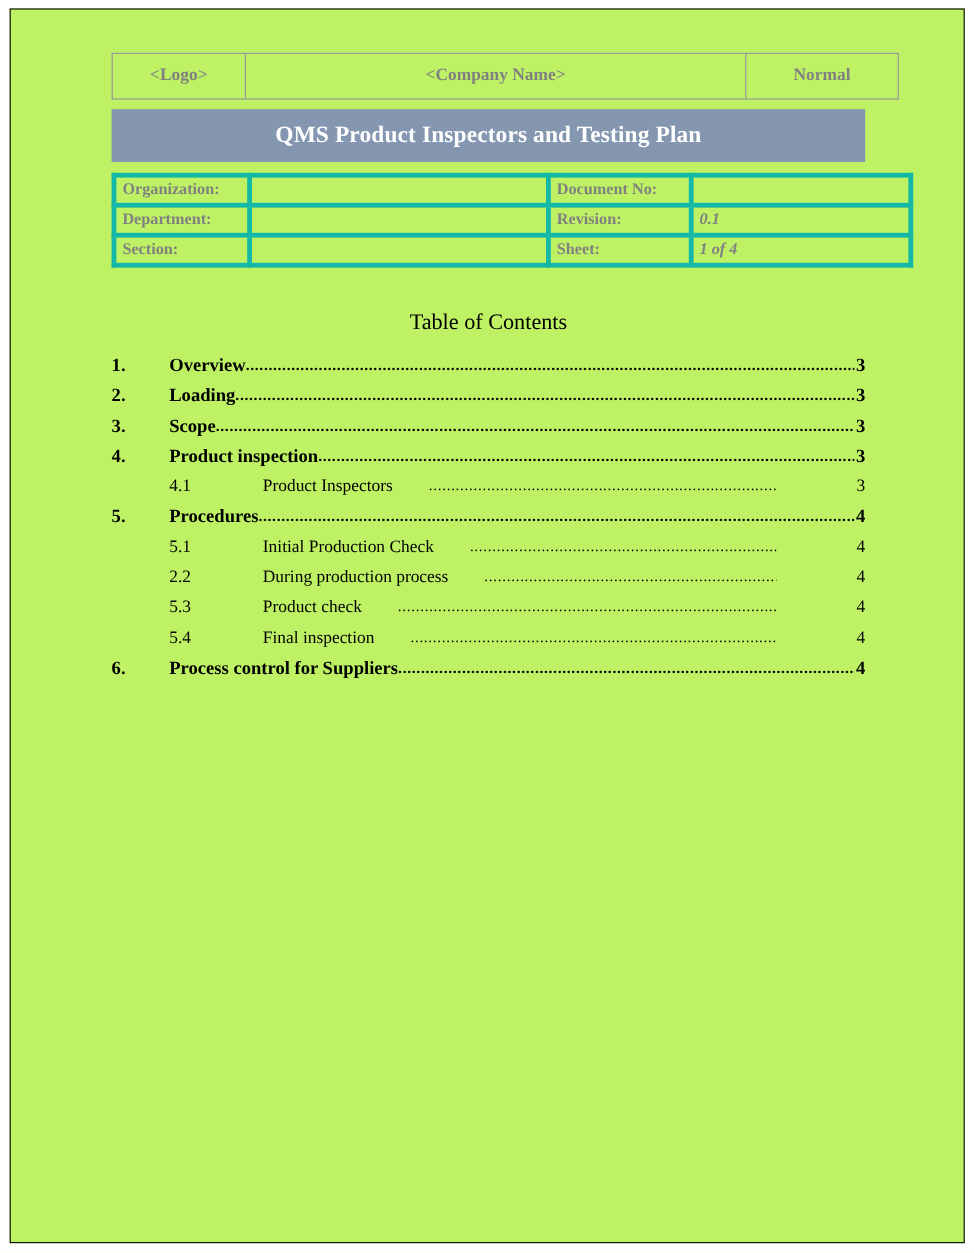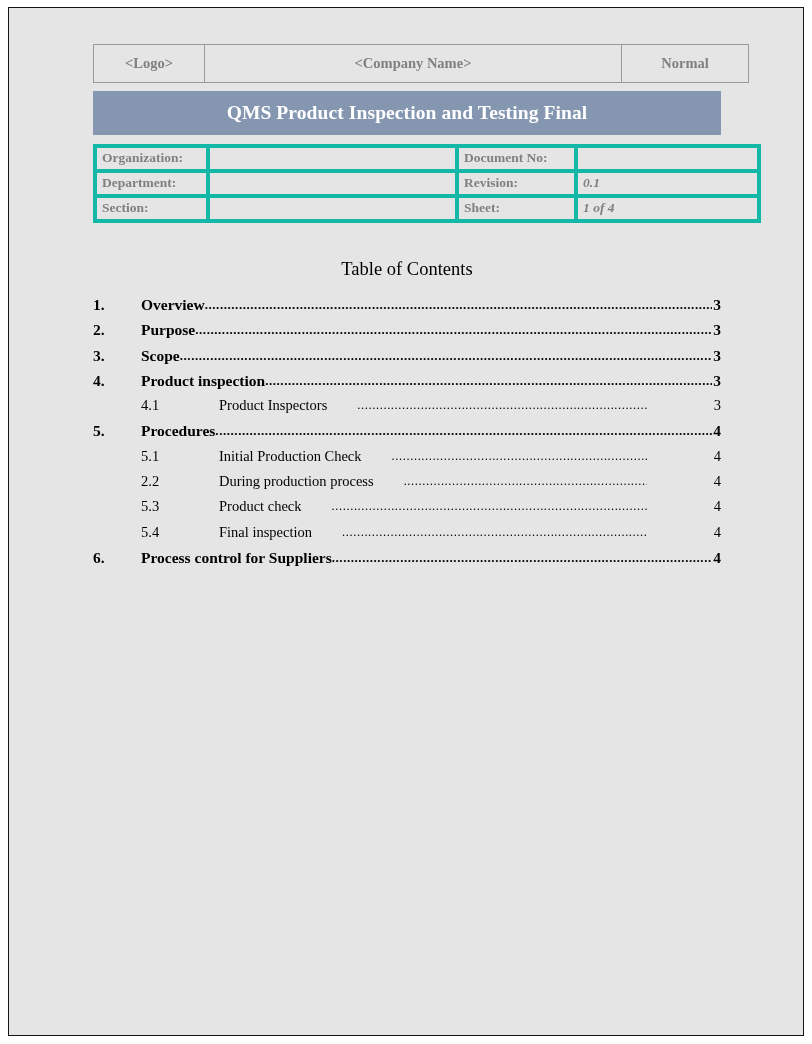--- a/index.html
+++ b/index.html
@@ -15,21 +15,21 @@
     overflow: hidden;
   }
 
   
   #page-sheet {
     position: absolute;
     left: 8px;
     top: 7px;
     width: 796px;
     height: 1029px;
-    background: #e5e5e5;
+    background: #bef264;
     border: 1px solid #141414;
     box-sizing: border-box;
   }
 
   #page-body {
     position: absolute;
     left: 84px;
     top: 36px;
     width: 628px;
   }
@@ -158,21 +158,21 @@
       <tbody>
         <tr>
           <td class="cell-logo">&lt;Logo&gt;</td>
           <td class="cell-company">&lt;Company Name&gt;</td>
           <td class="cell-normal">Normal</td>
         </tr>
       </tbody>
     </table>
 
     <div id="title-banner">
-      <span>QMS Product Inspection and Testing Final</span>
+      <span>QMS Product Inspectors and Testing Plan</span>
     </div>
 
     <div id="info-table-wrap">
       <table class="doc-table info-table">
         <tbody>
           <tr>
             <td class="lbl-left">Organization:</td>
             <td class="val-left"></td>
             <td class="lbl-right">Document No:</td>
             <td class="val-right"></td>
@@ -196,21 +196,21 @@
     <div id="toc-title">Table of Contents</div>
     <div id="toc-list">
         <div class="toc-row lvl1">
           <span class="toc-num">1.</span>
           <span class="toc-text">Overview</span>
           <span class="toc-dots">...................................................................................................................................................................................................................................................</span>
           <span class="toc-page">3</span>
         </div>
         <div class="toc-row lvl1">
           <span class="toc-num">2.</span>
-          <span class="toc-text">Purpose </span>
+          <span class="toc-text">Loading </span>
           <span class="toc-dots">...................................................................................................................................................................................................................................................</span>
           <span class="toc-page">3</span>
         </div>
         <div class="toc-row lvl1">
           <span class="toc-num">3.</span>
           <span class="toc-text">Scope </span>
           <span class="toc-dots">...................................................................................................................................................................................................................................................</span>
           <span class="toc-page">3</span>
         </div>
         <div class="toc-row lvl1">

